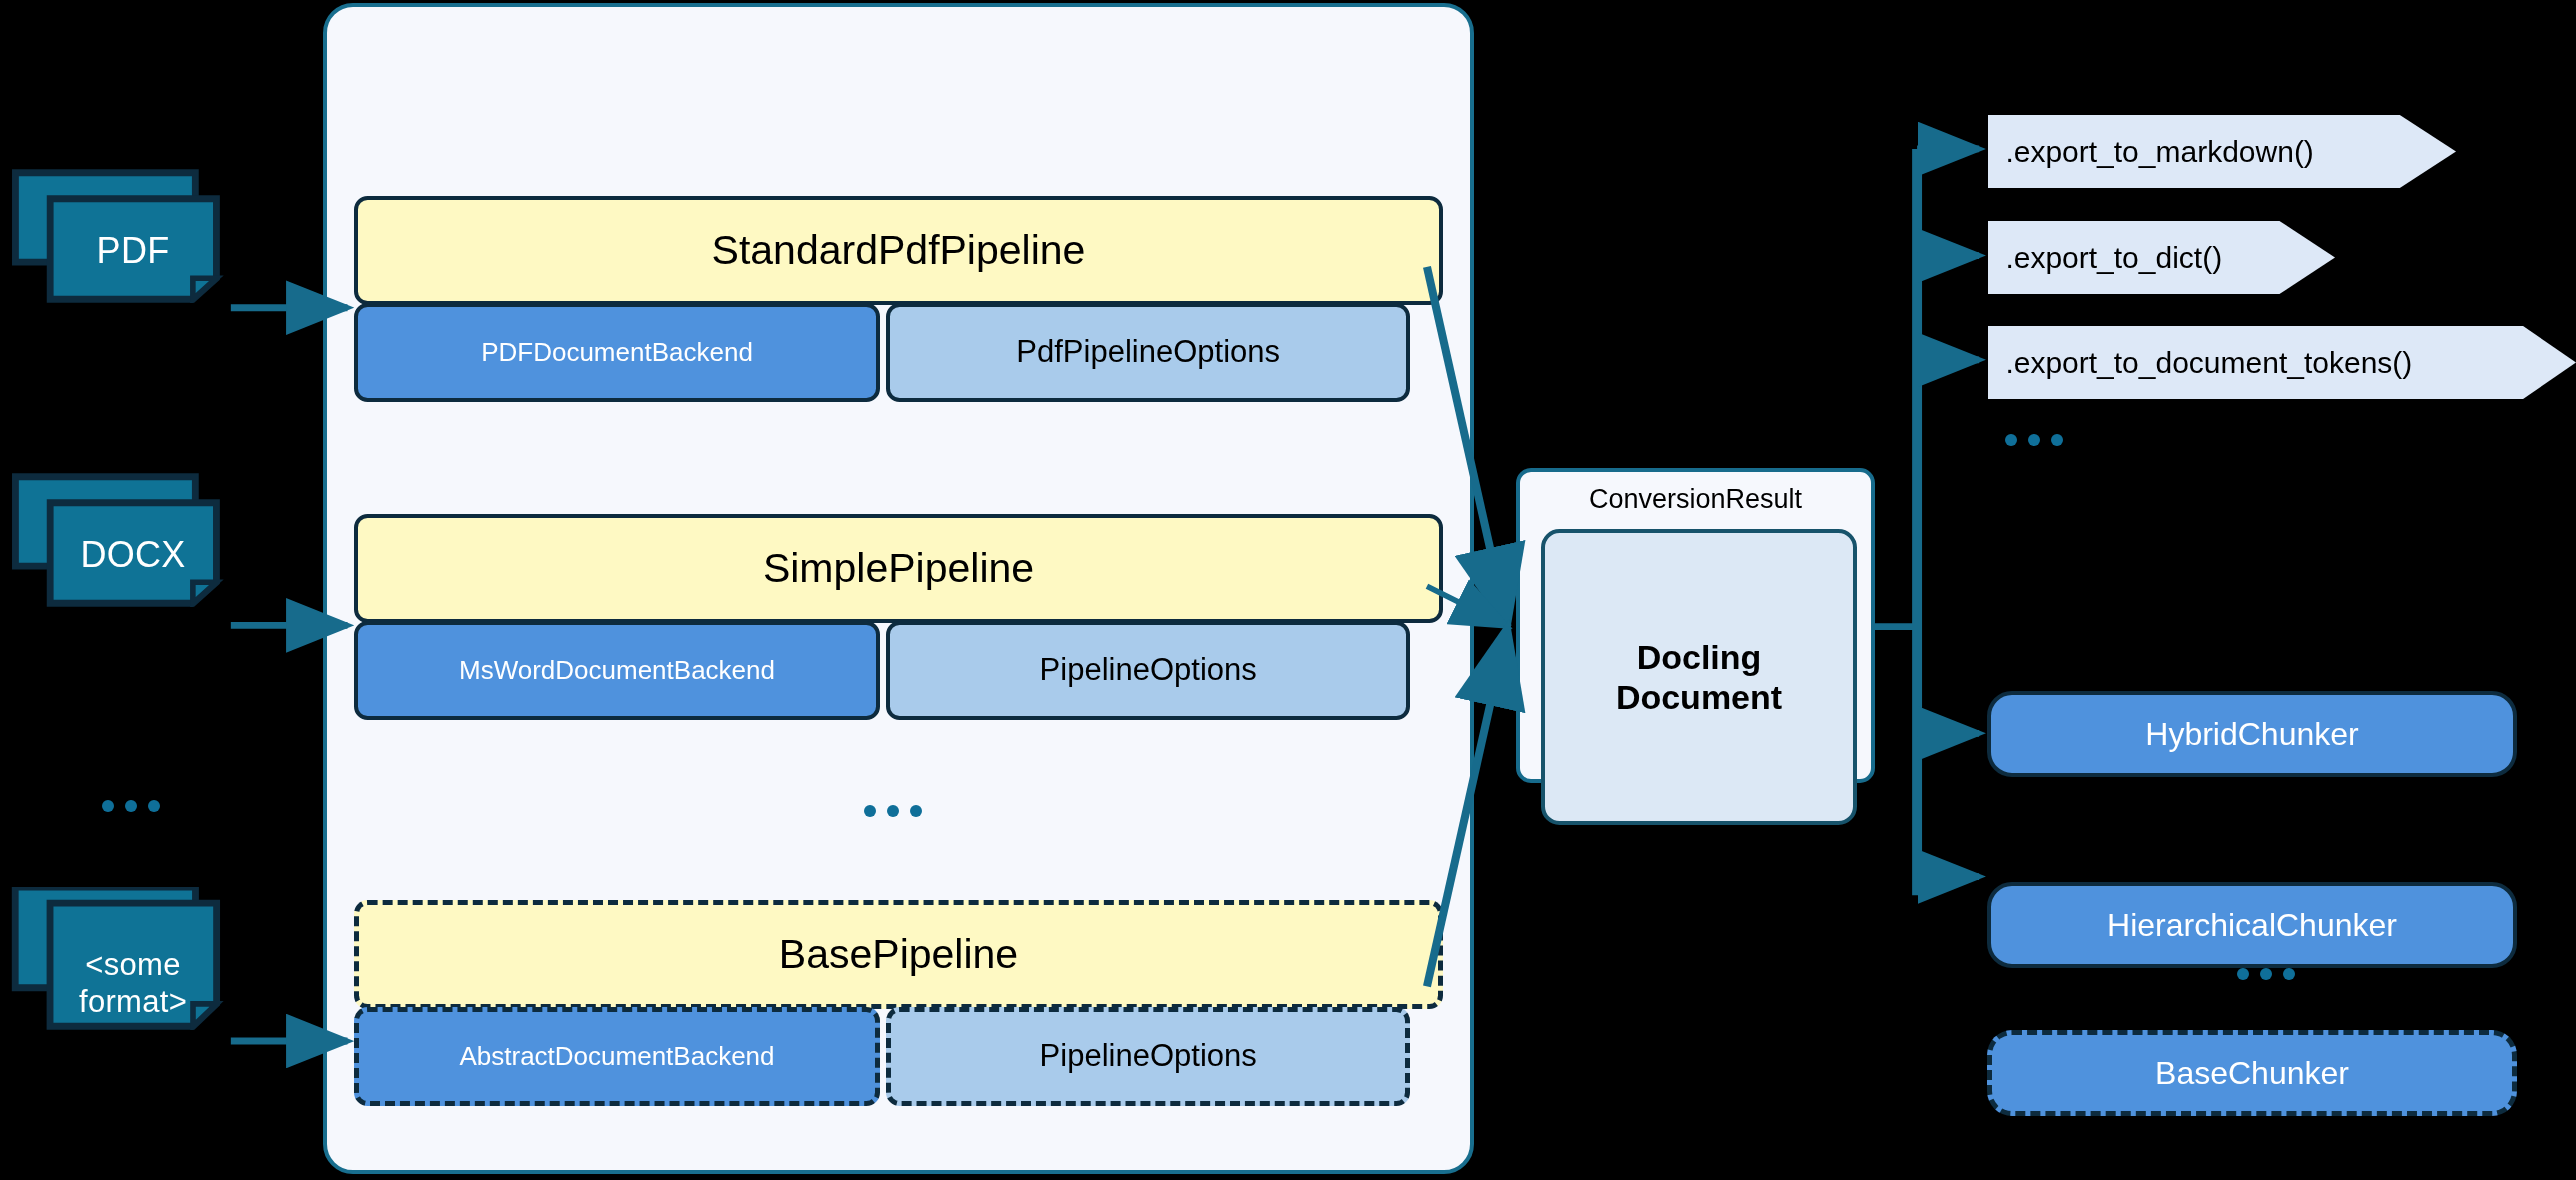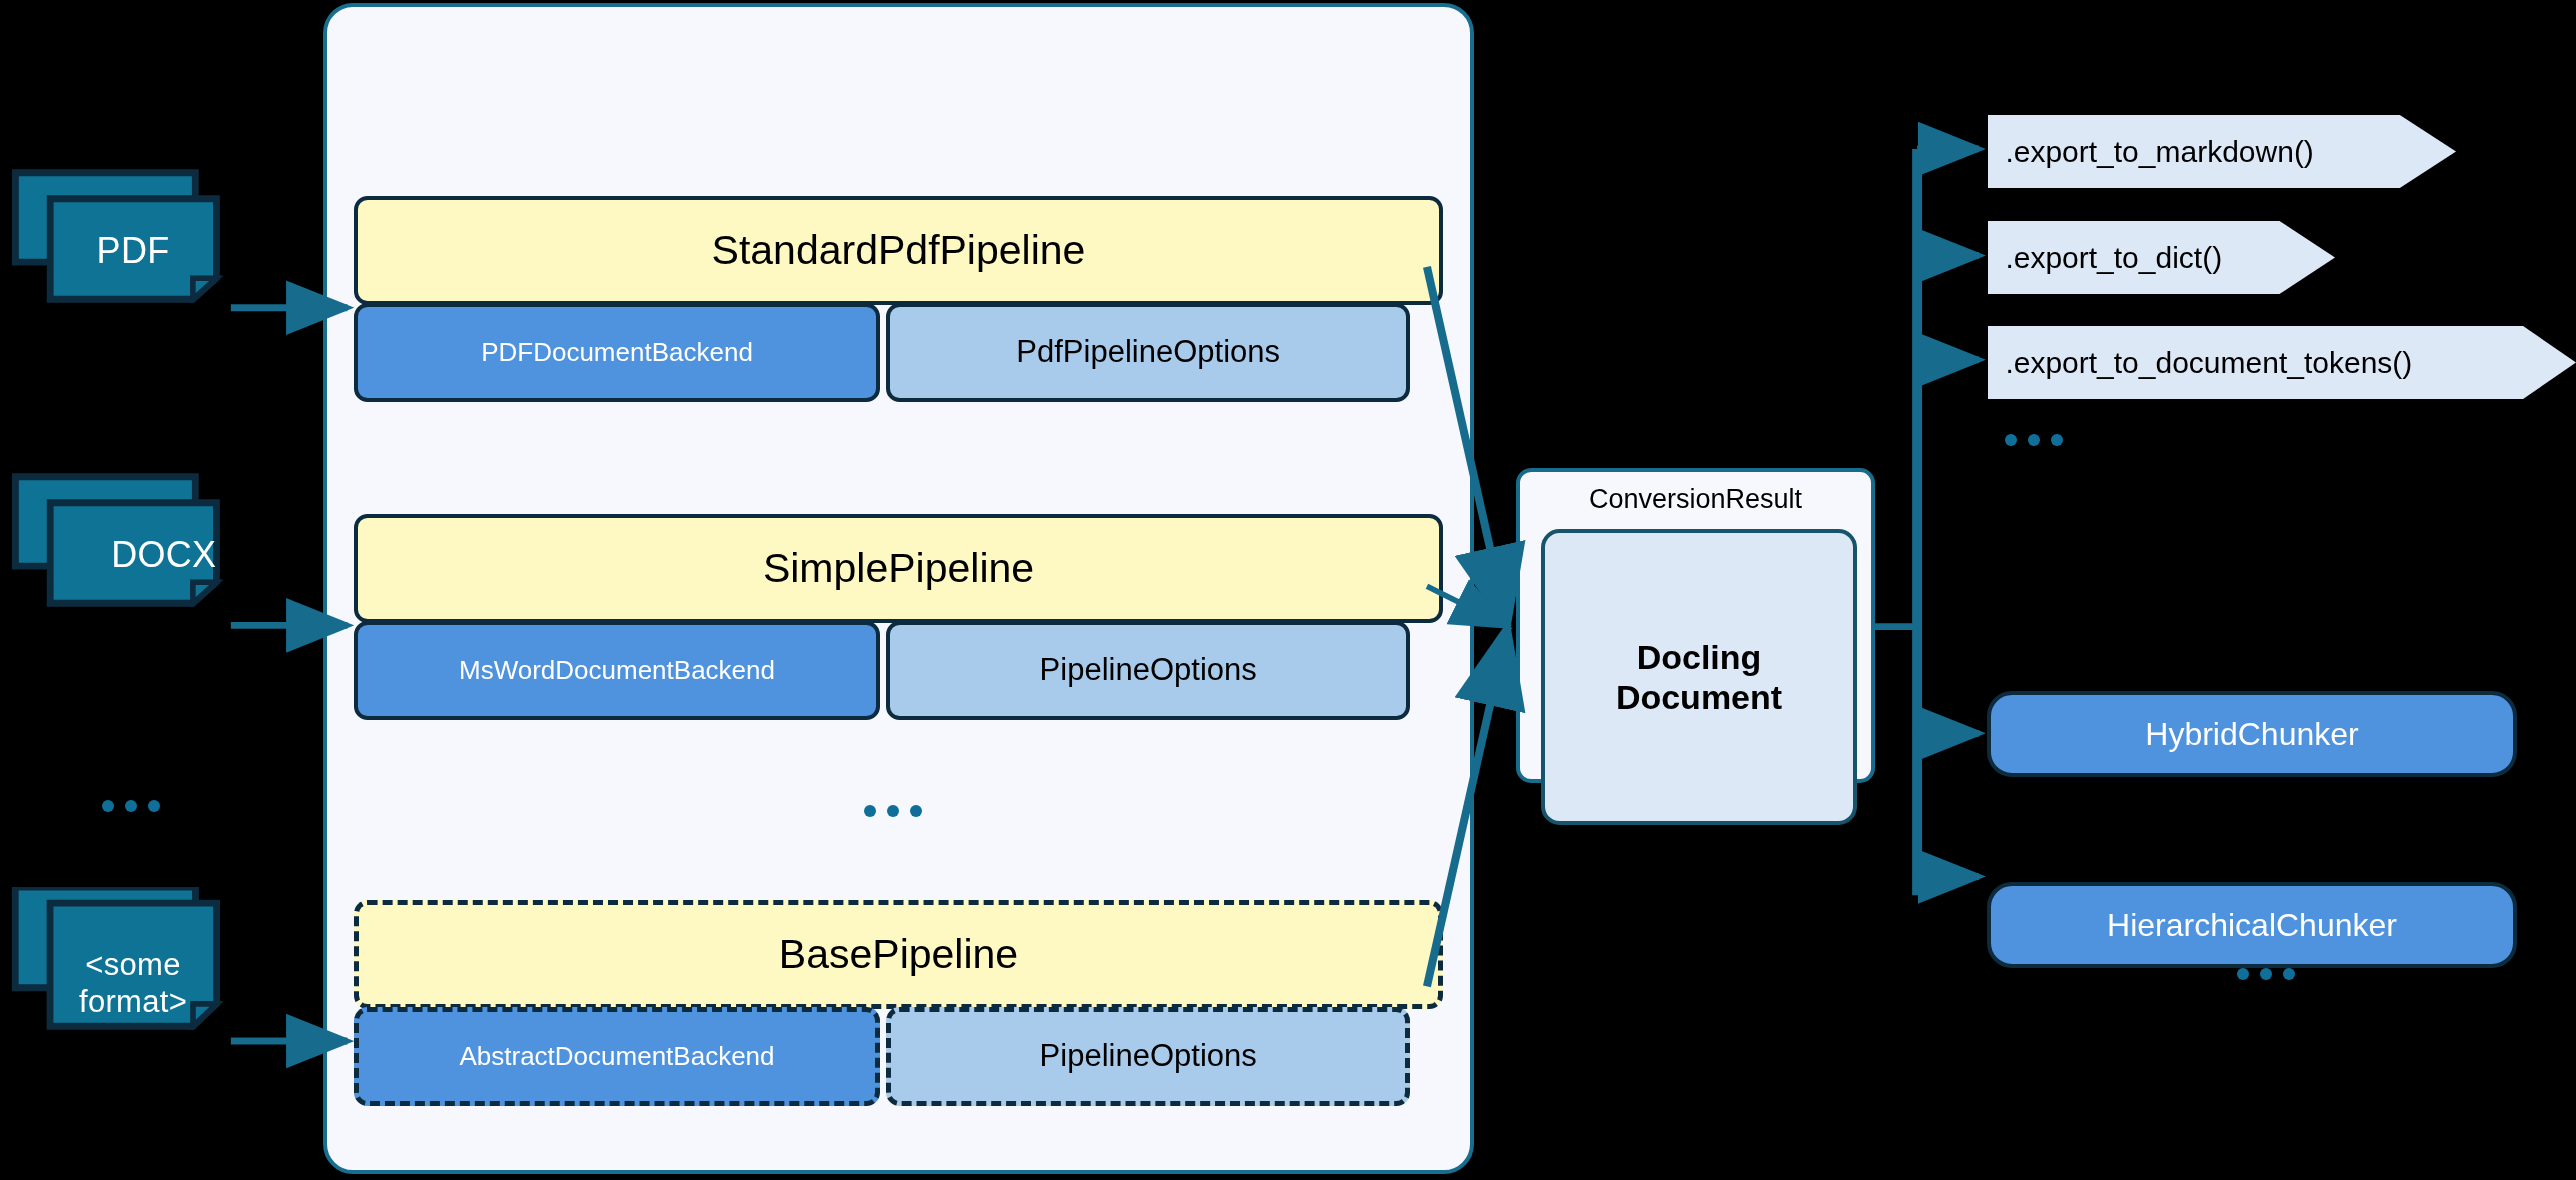--- a/index.html
+++ b/index.html
@@ -258,21 +258,21 @@
     </svg>
     <div class="doc-label" style="left:41px; right:22.3px; top:82px;">PDF</div>
   </div>
 
   <div class="doc-icon" style="left:8.7px; top:473px; width:230px; height:134px;">
     <svg width="230" height="134" viewBox="0 0 370 216">
       <path d="M10,6 H300 V150 H10 Z" fill="#0f7396" stroke="#0d2b3e" stroke-width="11"></path>
       <path d="M66,48 H334 V176 L296,210 H66 Z" fill="#0f7396" stroke="#0d2b3e" stroke-width="11"></path>
       <path d="M334,176 L296,210 L296,176 Z" fill="#0f7396" stroke="#0d2b3e" stroke-width="9"></path>
     </svg>
-    <div class="doc-label" style="left:41px; right:22.3px; top:82px;text-align:right;">DOCX</div>
+    <div class="doc-label" style="left:41px; right:22.3px; top:82px;">DOCX</div>
   </div>
 
   <div class="doc-icon two-line" style="left:8.7px; top:887px; width:230px; height:143px;">
     <svg width="230" height="143" viewBox="0 0 370 230">
       <path d="M10,0 H300 V162 H10 Z" fill="#0f7396" stroke="#0d2b3e" stroke-width="11"></path>
       <path d="M66,26 H334 V188 L296,224 H66 Z" fill="#0f7396" stroke="#0d2b3e" stroke-width="11"></path>
       <path d="M334,188 L296,224 L296,188 Z" fill="#0f7396" stroke="#0d2b3e" stroke-width="9"></path>
     </svg>
     <div class="doc-label" style="left:41px; right:22.3px; top:78px;">&lt;some</div>
     <div class="doc-label" style="left:41px; right:22.3px; top:115px;">format&gt;</div>
@@ -353,15 +353,18 @@
   <div class="chunker" style="top:882px;">
     <span>HierarchicalChunker</span>
   </div>
 
   <div class="dots" style="left:2237px; top:968px;">
     <i></i>
       <i></i>
       <i></i>
   </div>
 
+  <div class="chunker abstract" style="top:1030px;">
+    <span>BaseChunker</span>
+  </div>
 
 </div>
 
 
 </body></html>

